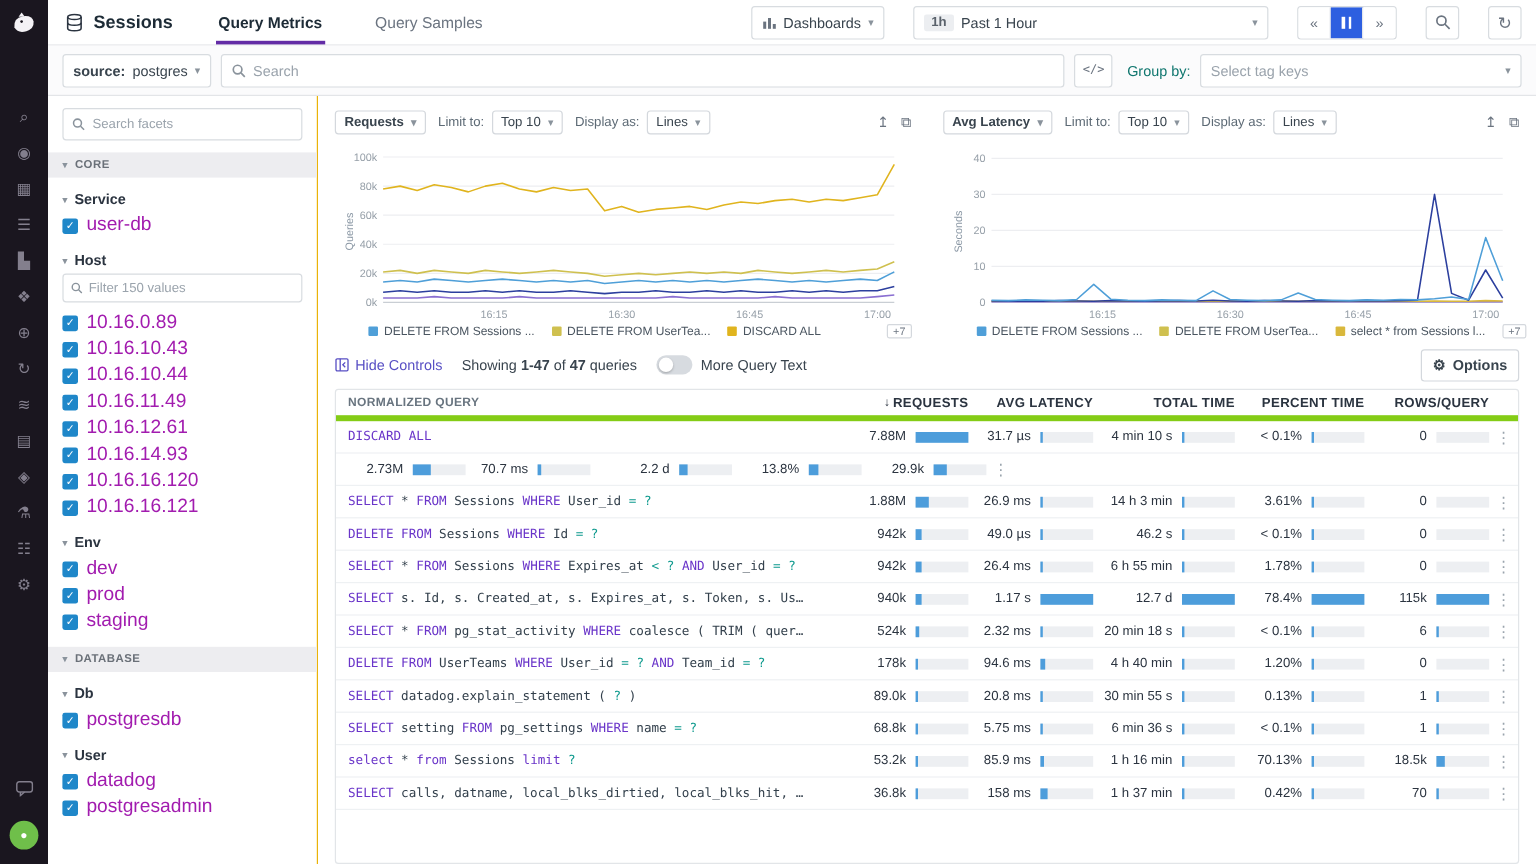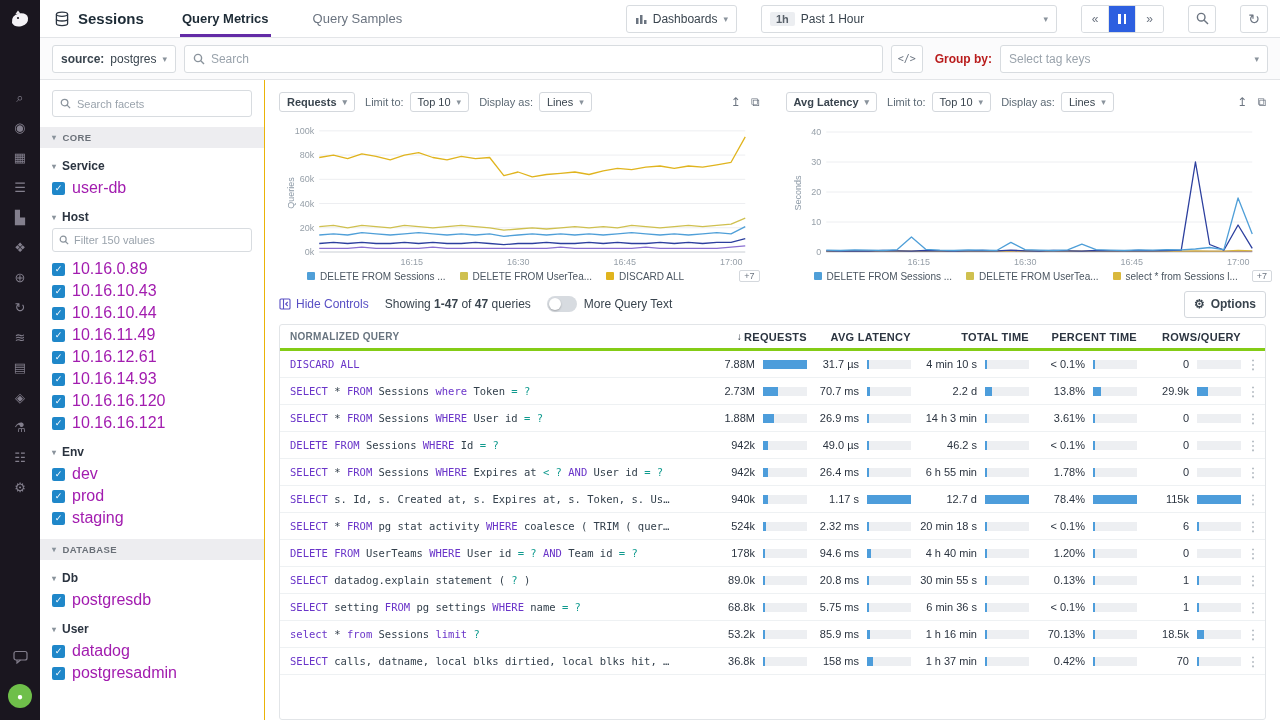--- a/index.html
+++ b/index.html
@@ -34,21 +34,21 @@
 .play-btn.pause{background:#2d5fe0}
 .pbar{width:2.5px;height:10px;background:#fff;margin:0 1.5px;display:inline-block}
 .icon-btn{width:28px;height:28px;border:1px solid #d8dce0;border-radius:3px;background:#fff;display:flex;align-items:center;justify-content:center;color:#6b7480;cursor:pointer;font-size:14px}
 
 .filterbar{height:42px;background:#fbfbfc;border-bottom:1px solid #e3e5e8;display:flex;align-items:center;gap:8px;padding:0 12px;flex:none}
 .src-select b{font-weight:700;color:#39444e}
 .search-box{flex:1;height:28px;border:1px solid #d8dce0;border-radius:3px;background:#fff;display:flex;align-items:center;padding:0 8px;gap:6px}
 .search-box input{border:none;outline:none;flex:1;font-size:12px;font-family:inherit;color:#2b3440;background:transparent}
 input::placeholder{color:#9aa3ac}
 .code-btn{width:32px;height:28px;border:1px solid #d8dce0;border-radius:3px;background:#fff;display:flex;align-items:center;justify-content:center;font-family:"DejaVu Sans Mono",monospace;font-size:10px;color:#6b7480;cursor:pointer}
-.groupby-label{font-weight:700;color:#b91c1c;margin-left:4px}
+.groupby-label{font-weight:400;color:#0f766e;margin-left:4px}
 .groupby-select{width:268px;height:28px;border:1px solid #d8dce0;border-radius:3px;background:#fff;display:flex;align-items:center;padding:0 8px;cursor:pointer}
 .groupby-select .ph{color:#9aa3ac}
 .groupby-select .caret{margin-left:auto}
 
 .content{flex:1;display:flex;min-height:0}
 .facets{width:225px;border-right:1px solid #eab308;padding:10px 12px;overflow:hidden;flex:none;background:#fff}
 .facet-search{height:27px;border:1px solid #d8dce0;border-radius:3px;display:flex;align-items:center;gap:6px;padding:0 7px;margin-bottom:6px;background:#fff}
 .facet-search input,.facet-filter input{border:none;outline:none;flex:1;font-size:11px;color:#2b3440;font-family:inherit;min-width:0;background:transparent}
 .facet-group-header{margin:10px -12px 0;background:#ededf0;height:21px;display:flex;align-items:center;gap:6px;padding:0 12px;font-size:9.5px;font-weight:700;letter-spacing:.4px;color:#6a7078;cursor:pointer;text-transform:uppercase}
 .facet-title{display:flex;align-items:center;gap:6px;font-weight:700;font-size:12px;color:#2b3440;margin:11px 0 4px;cursor:pointer}
@@ -76,21 +76,21 @@
 .hide-controls{display:flex;align-items:center;gap:5px;color:#584fc4;font-size:12px;cursor:pointer}
 .showing{font-size:12px;color:#39444e}
 .showing b{font-weight:700}
 .toggle-wrap{display:flex;align-items:center;gap:7px;cursor:pointer}
 .toggle{width:30px;height:16px;border-radius:8px;background:#d7dbe0;position:relative}
 .toggle-knob{position:absolute;left:2px;top:2px;width:12px;height:12px;border-radius:50%;background:#fff;box-shadow:0 1px 2px rgba(0,0,0,.25)}
 .toggle-label{font-size:12px;color:#39444e}
 .options-btn{margin-left:auto;height:27px;border:1px solid #d4d8dd;border-radius:3px;display:flex;align-items:center;gap:6px;padding:0 9px;font-size:12px;font-weight:700;color:#39444e;cursor:pointer;background:#fff}
 
 .table-card{border:1px solid #e2e5e8;border-radius:3px;margin-top:2px;flex:1;overflow:hidden;display:flex;flex-direction:column;background:#fff}
-.tbl-header{display:flex;align-items:center;height:26px;border-bottom:3px solid #84cc16;font-size:10px;font-weight:700;letter-spacing:.3px;color:#68747f;flex:none}
+.tbl-header{display:flex;align-items:center;height:26px;border-bottom:5px solid #84cc16;font-size:10px;font-weight:700;letter-spacing:.3px;color:#68747f;flex:none}
 .hq{flex:1;padding-left:10px;text-transform:uppercase}
 .hnum{text-align:right;text-transform:uppercase}
 .sort-arrow{color:#2b3440;margin-right:2px;font-size:10px}
 .tbl-row{display:flex;align-items:center;height:27px;border-bottom:1px solid #eef1f3;cursor:pointer}
 .cell-query{flex:1;padding-left:10px;font-family:"DejaVu Sans Mono",monospace;font-size:10.5px;white-space:nowrap;overflow:hidden;text-overflow:ellipsis;color:#33404c;min-width:0}
 .kw{color:#6a35c9}
 .op{color:#0f9a8e}
 .cell-num{display:flex;align-items:center;justify-content:flex-end;font-size:11px;color:#2b3440;flex:none}
 .c-req{width:108px}.c-lat{width:104px}.c-tot{width:118px}.c-pct{width:108px}.c-row{width:104px}
 .bar{width:44px;height:9px;background:#edeff2;margin-left:8px;flex:none}
@@ -502,21 +502,20 @@
               </div>
               <div class="cell-num c-row">
                 <span>0</span>
                 <span class="bar">
                   <i style="width: 0px;"></i>
                 </span>
               </div>
               <div class="kebab">⋮</div>
             </div>
             <div class="tbl-row">
-              <div class="cell-query"><span class="kw">SELECT</span> <span>*</span> <span class="kw">FROM</span> <span>Sessions</span> <span class="kw">where</span> <span>Token</span> <span class="op">=</span> <span class="op">?</span></div>
               <div class="cell-num c-req">
                 <span>2.73M</span>
                 <span class="bar">
                   <i style="width: 15.4px;"></i>
                 </span>
               </div>
               <div class="cell-num c-lat">
                 <span>70.7 ms</span>
                 <span class="bar">
                   <i style="width: 2.64px;"></i>

